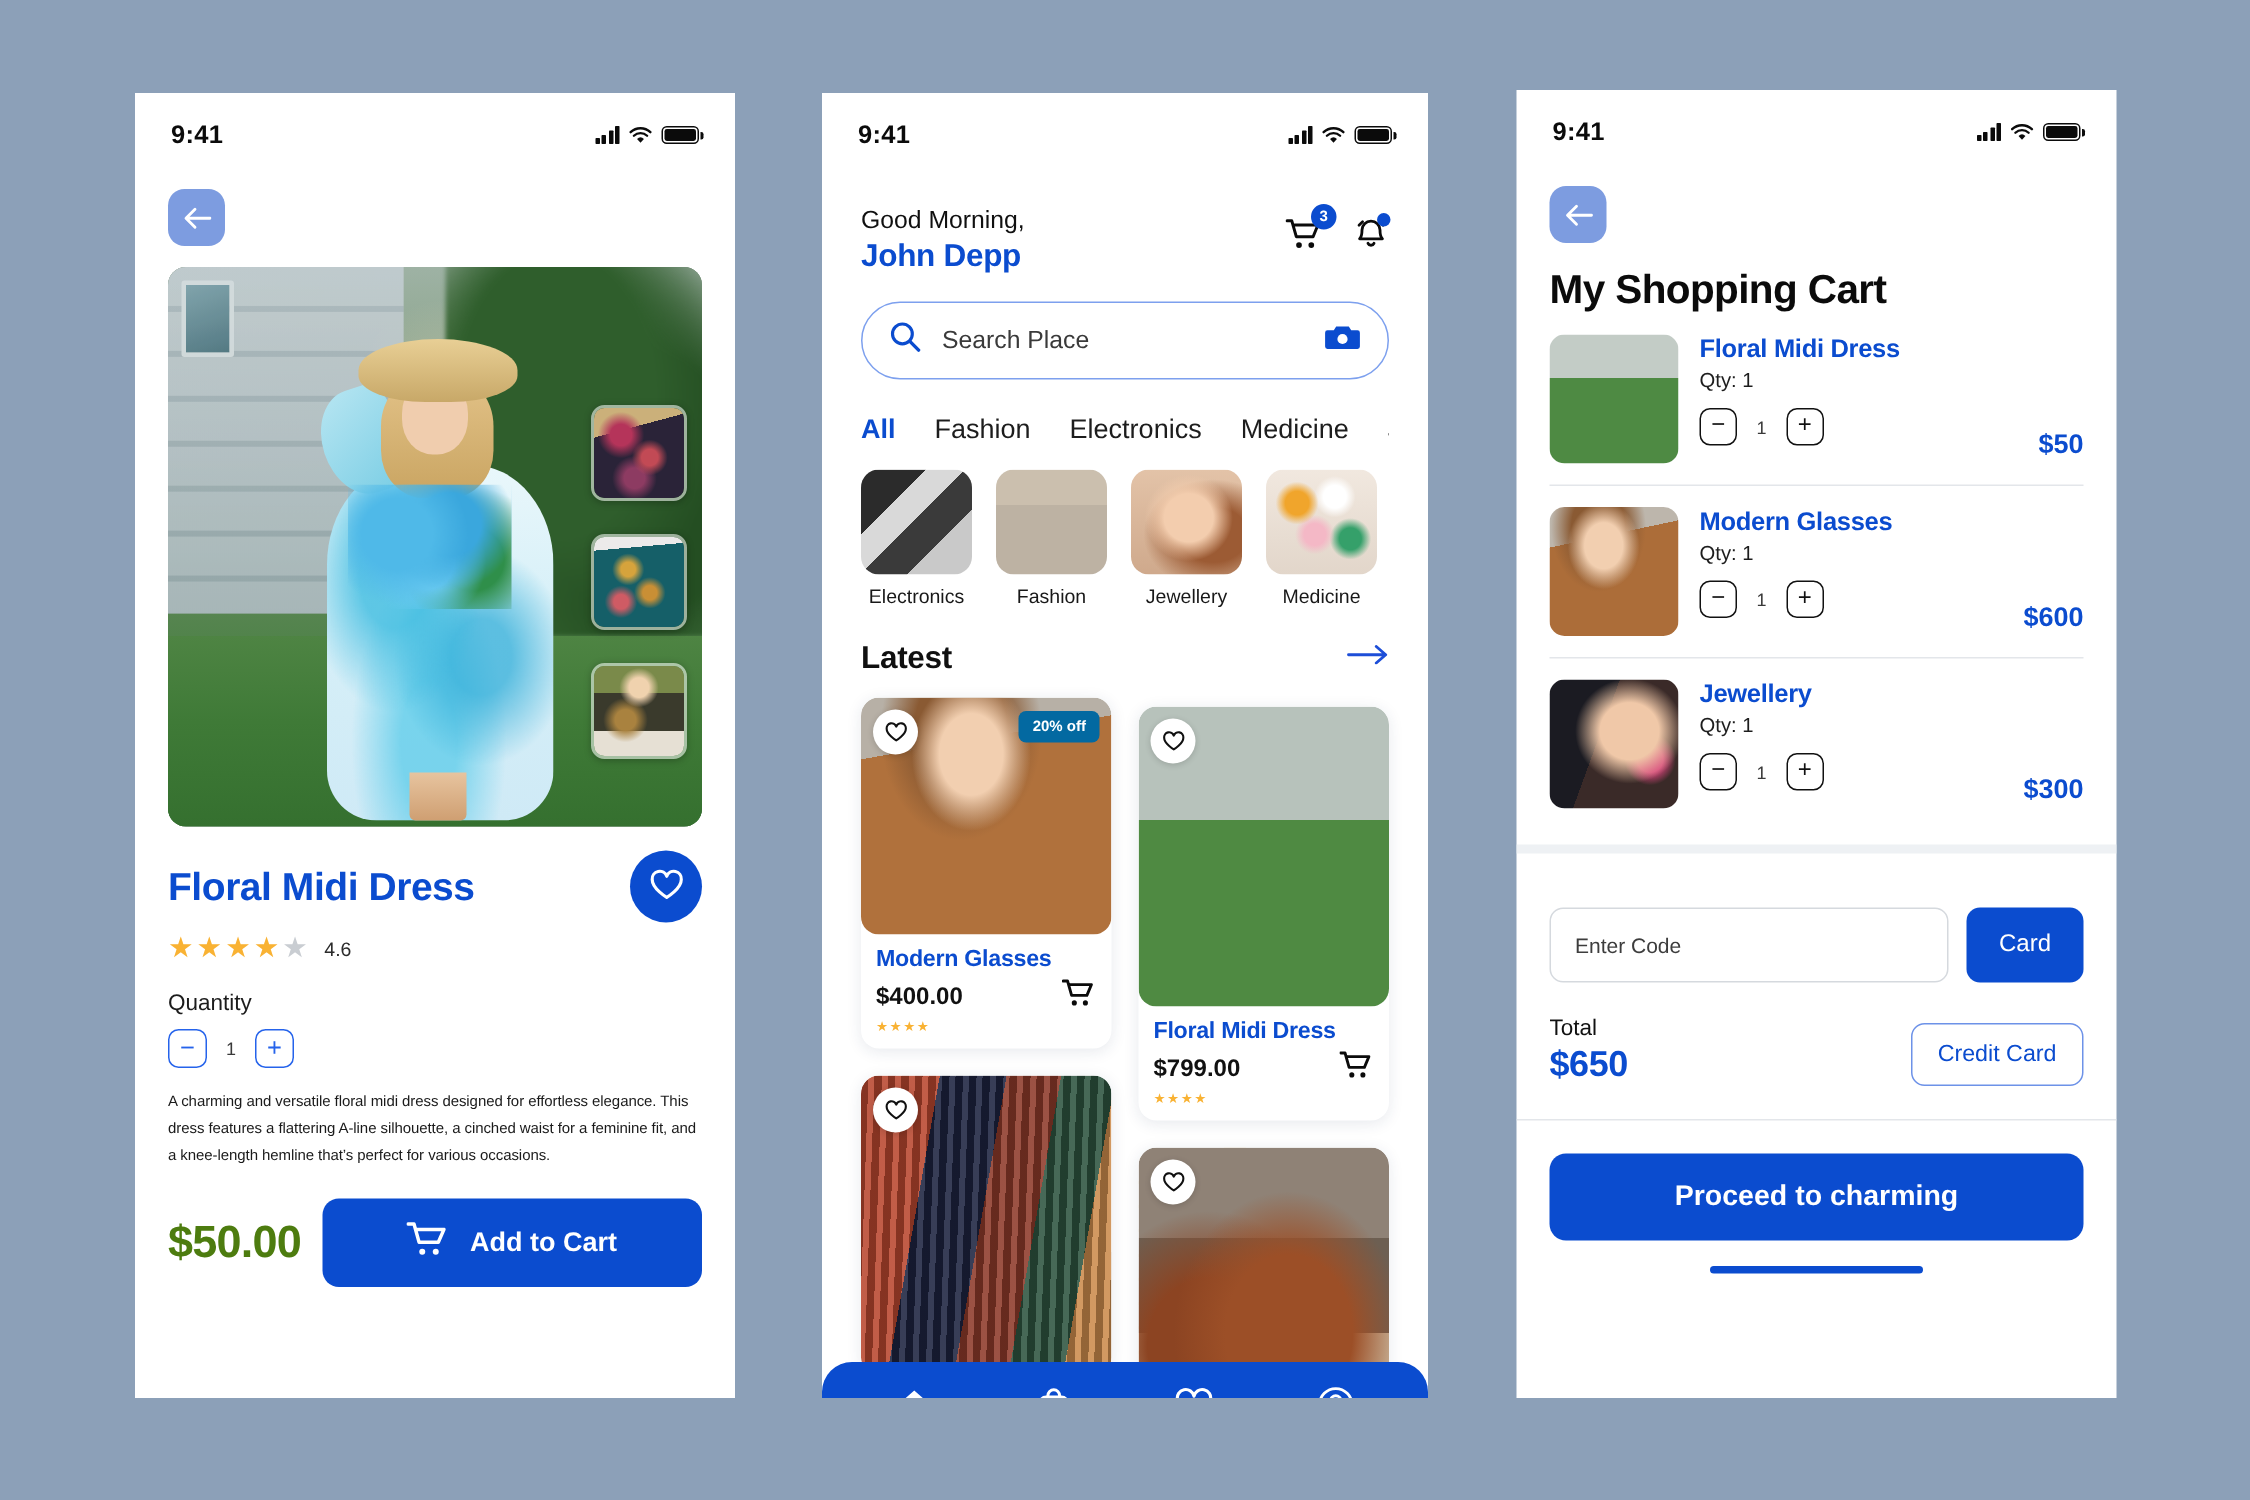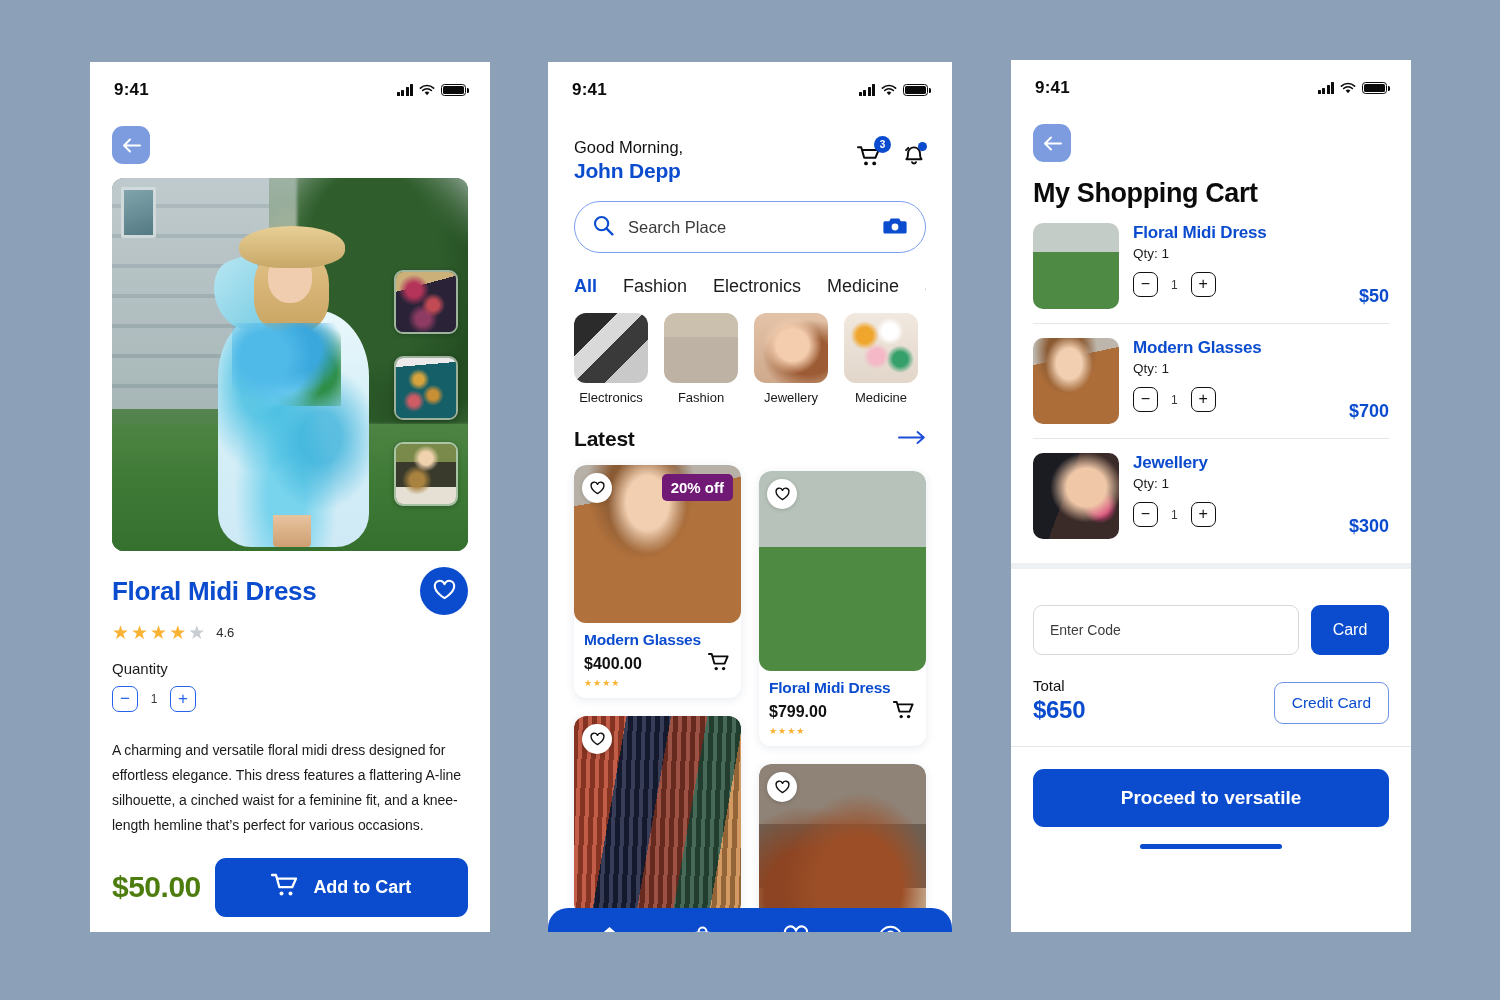--- a/index.html
+++ b/index.html
@@ -184,21 +184,21 @@
   .stepper { display:flex; align-items:center; gap: 12px; margin-top: 9px; }
   .step-btn {
     width: 26px; height: 26px; border: 1.6px solid #2563eb; border-radius: 7px;
     background: #fff; color: #2563eb; font-size: 17px; line-height: 1;
     display:flex; align-items:center; justify-content:center; cursor:pointer;
     font-weight: 400; padding-bottom: 2px;
   }
   .step-val { font-size: 12px; color: #3a3a3a; min-width: 8px; text-align:center; }
 
   .p-desc {
-    margin-top: 26px; font-size: 14px; line-height: 1.78; color: #1a1a1a;
+    margin-top: 14px; font-size: 10px; line-height: 1.78; color: #1a1a1a;
     letter-spacing: -.05px;
   }
   .buy-row { display:flex; align-items:center; gap: 14px; margin-top: 20px; }
   .price-big { font-size: 30px; font-weight: 700; color: #4d7c0f; letter-spacing: -.5px; }
   .cart-btn {
     flex: 1; height: 59px; border-radius: 11px; background: #0b4ccf; border:none;
     color:#fff; display:flex; align-items:center; justify-content:center; gap: 14px;
     font-size: 18px; font-weight: 700; cursor:pointer;
   }
 
@@ -277,22 +277,22 @@
   }
   .pimg { position:relative; width:100%; border-radius: 12px; overflow:hidden; }
   .pimg.h1 { height: 158px; }
   .pimg.h2 { height: 200px; }
   .heart-chip {
     position:absolute; left:8px; top:8px; width:30px; height:30px; border-radius:50%;
     background:#fff; display:flex; align-items:center; justify-content:center;
     box-shadow: 0 1px 4px rgba(0,0,0,.16); cursor:pointer;
   }
   .off-chip {
-    position:absolute; right:8px; top:9px; background:#701a75; color:#fff;
-    font-size:15px; font-weight:700; padding: 5px 9px; border-radius: 5px;
+    position:absolute; right:8px; top:9px; background:#0369a1; color:#fff;
+    font-size:10px; font-weight:700; padding: 5px 9px; border-radius: 5px;
   }
   .pinfo { padding: 8px 10px 10px 10px; }
   .pname { font-size: 15.5px; font-weight:700; color:#0b4ccf; letter-spacing:-.2px; }
   .prow { display:flex; align-items:center; justify-content:space-between; margin-top: 3px; }
   .pprice { font-size: 16px; font-weight:700; color:#111; }
   .ministars { color:#f9b233; font-size:9px; letter-spacing:1px; margin-top:2px; }
 
   .img-glasses {
     width:100%; height:100%;
     background:
@@ -802,21 +802,21 @@
             </div>
           <div class="cart-mid">
             <div class="cart-name">Modern Glasses</div>
             <div class="cart-qty">Qty: 1</div>
             <div class="cart-ctrl">
               <button class="rstep">−</button>
               <span class="rstep-val">1</span>
               <button class="rstep">+</button>
             </div>
           </div>
-          <div class="cart-price">$700</div>
+          <div class="cart-price">$600</div>
         </div>
 
         <div class="cart-row">
           <div class="cart-thumb">
               <div class="ct-jewel"></div>
             </div>
           <div class="cart-mid">
             <div class="cart-name">Jewellery</div>
             <div class="cart-qty">Qty: 1</div>
             <div class="cart-ctrl">
@@ -842,21 +842,21 @@
             <div class="total-lbl">Total</div>
             <div class="total-val">$650</div>
           </div>
           <button class="cc-btn">Credit Card</button>
         </div>
       </div>
 
       <div class="p3-sep"></div>
 
       <div class="checkout-wrap">
-        <button class="checkout-btn">Proceed to versatile</button>
+        <button class="checkout-btn">Proceed to charming</button>
         <div class="p3-foot">
           <div class="home-indicator blue"></div>
         </div>
       </div>
     </div>
   </div>
 
 </div>
 
 </body></html>

